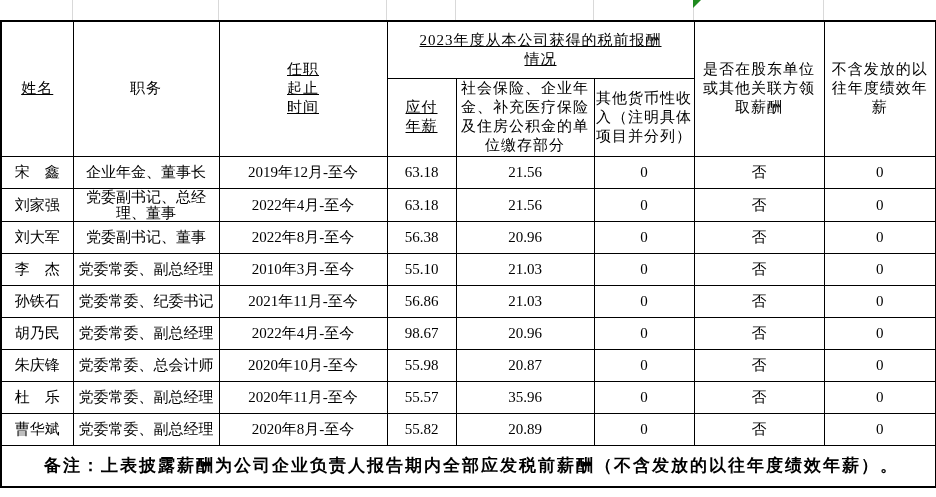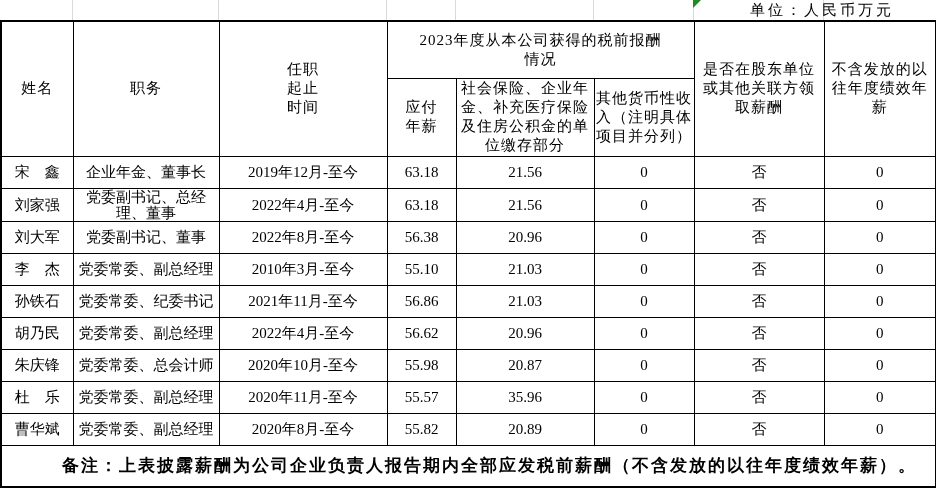--- a/index.html
+++ b/index.html
@@ -44,47 +44,46 @@
     font-weight: normal;
     font-size: 15px;
     padding: 0 1px;
     overflow: hidden;
   }
   table.comp th { line-height: 19px; letter-spacing: 1px; }
   table.comp td { line-height: 16px; }
   tr.group-row { height: 57px; }
   tr.sub-row   { height: 78px; }
   tr.data-row  { height: 32px; }
-  .pre { white-space: pre-line; }
+  .pre { white-space: pre-line; text-decoration: underline; }
   td.num { text-align: right; padding-right: 6px; }
   tfoot td.note {
     height: 40px;
     text-align: left;
-    padding-left: 60px;
+    padding-left: 42px;
     font-weight: bold;
     font-size: 17px;
     letter-spacing: 2px;
     line-height: 20px;
   }
 </style>
 </head>
 <body>
 
 <div class="canvas">
 
   <div class="topbar">
     <div class="gridline" style="left:72px"></div>
     <div class="gridline" style="left:218px"></div>
     <div class="gridline" style="left:386px"></div>
     <div class="gridline" style="left:455px"></div>
     <div class="gridline" style="left:593px"></div>
     <div class="gridline" style="left:693px"></div>
     <div class="gridline" style="left:823px"></div>
     <div class="green-flag"></div>
-    <div class="unit-label">单位：人民币万元</div>
   </div>
 
   <table class="comp">
     <colgroup>
       <col style="width:72px">
         <col style="width:146px">
         <col style="width:168px">
       <col style="width:69px">
         <col style="width:138px">
         <col style="width:100px">
@@ -158,21 +157,21 @@
         <td class="num">56.86</td>
         <td class="num">21.03</td>
         <td>0</td>
         <td>否</td>
         <td>0</td>
       </tr>
       <tr class="data-row">
         <td>胡乃民</td>
         <td>党委常委、副总经理</td>
         <td>2022年4月-至今</td>
-        <td class="num">56.62</td>
+        <td class="num">98.67</td>
         <td class="num">20.96</td>
         <td>0</td>
         <td>否</td>
         <td>0</td>
       </tr>
       <tr class="data-row">
         <td>朱庆锋</td>
         <td>党委常委、总会计师</td>
         <td>2020年10月-至今</td>
         <td class="num">55.98</td>

